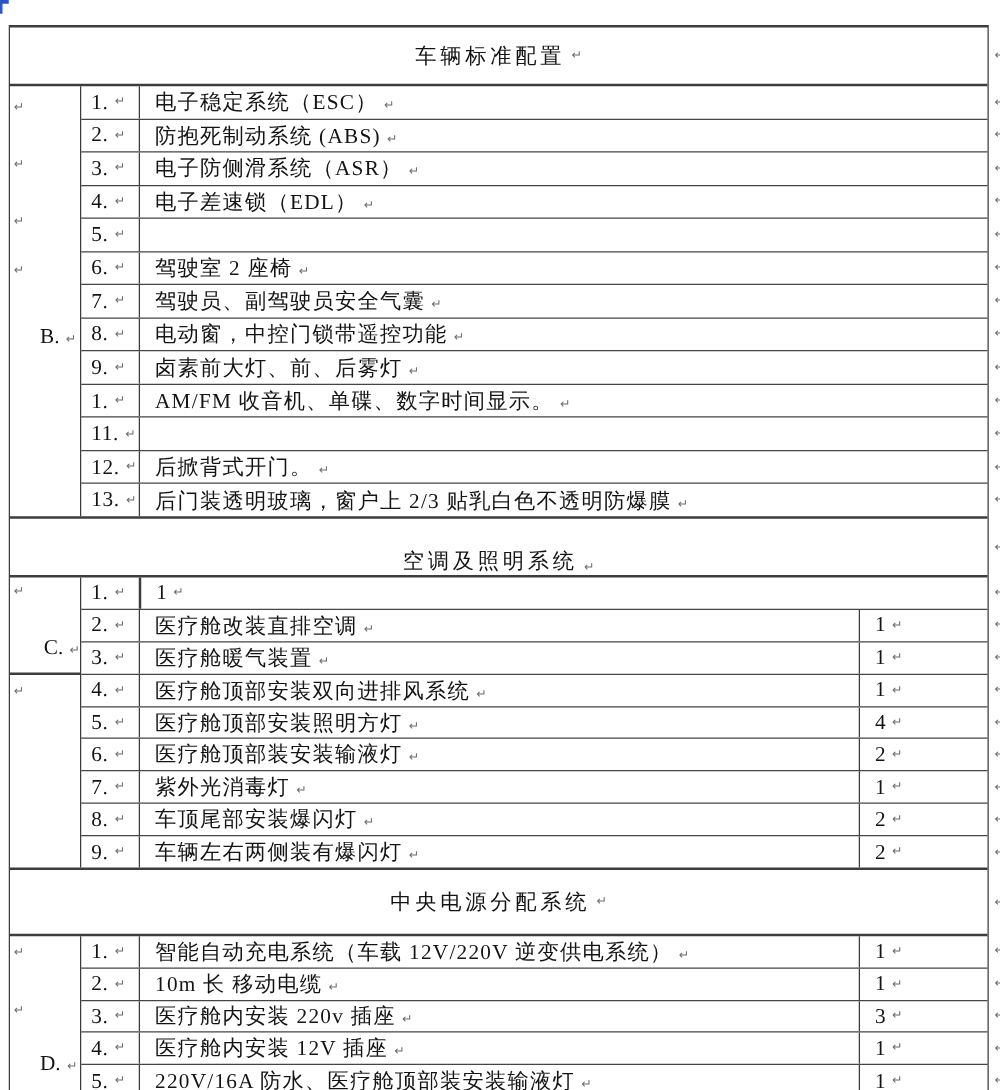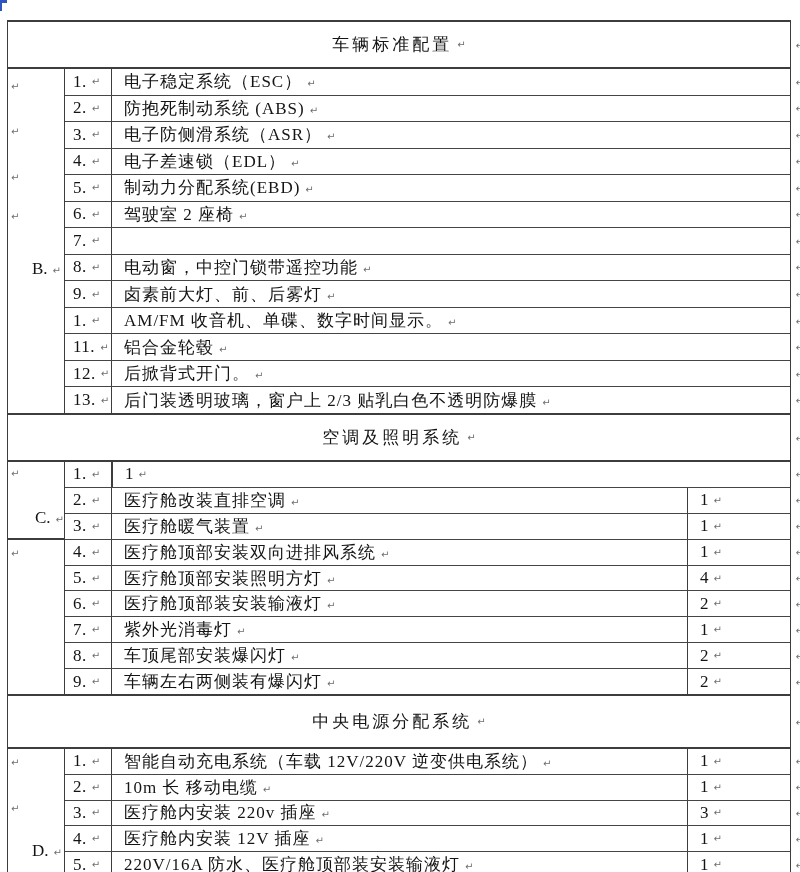--- a/index.html
+++ b/index.html
@@ -14,21 +14,21 @@
          border:2px solid #3d3d3d; border-left-width:1px; border-right-width:1px;
          background:#fff;margin-top:10px; }
 
   .block { position:relative; }
   .bt2 { border-top:2px solid #3d3d3d; }
 
   
   .hrow { display:flex; align-items:center; justify-content:center;
           font-size:17px; letter-spacing:3px; }
   .h1 { height:45px; }
-  .h2 { height:47px; }
+  .h2 { height:47px;align-items:flex-end; }
   .h3 { height:53px;text-align:right; }
 
   
   .sec { display:flex; }
   .sec-b { height:346px; }
   .sec-c { height:234px; }
   .sec-d { height:130px; }
 
   .letter-col { width:57px; flex-shrink:0; border-right:1px solid #3d3d3d;
                 position:relative; }
@@ -120,38 +120,38 @@
           </span>
     <span class="desc-col"><span>电子差速锁（EDL）</span><span class="pmark inline">↵</span></span>
     <span class="pmark row-end">↵</span>
   </div>
 
   <div class="trow">
     <span class="num-col">
             <span>5.</span>
             <span class="pmark inline">↵</span>
           </span>
-    <span class="desc-col"><span>制动力分配系统(EBD)</span><span class="pmark inline">↵</span></span>
     <span class="pmark row-end">↵</span>
   </div>
 
   <div class="trow">
     <span class="num-col">
             <span>6.</span>
             <span class="pmark inline">↵</span>
           </span>
     <span class="desc-col"><span>驾驶室 2 座椅</span><span class="pmark inline">↵</span></span>
     <span class="pmark row-end">↵</span>
   </div>
 
   <div class="trow">
     <span class="num-col">
             <span>7.</span>
             <span class="pmark inline">↵</span>
           </span>
+    <span class="desc-col"><span>驾驶员、副驾驶员安全气囊</span><span class="pmark inline">↵</span></span>
     <span class="pmark row-end">↵</span>
   </div>
 
   <div class="trow">
     <span class="num-col">
             <span>8.</span>
             <span class="pmark inline">↵</span>
           </span>
     <span class="desc-col"><span>电动窗，中控门锁带遥控功能</span><span class="pmark inline">↵</span></span>
     <span class="pmark row-end">↵</span>
@@ -173,21 +173,20 @@
           </span>
     <span class="desc-col"><span>AM/FM 收音机、单碟、数字时间显示。</span><span class="pmark inline">↵</span></span>
     <span class="pmark row-end">↵</span>
   </div>
 
   <div class="trow">
     <span class="num-col">
             <span>11.</span>
             <span class="pmark inline">↵</span>
           </span>
-    <span class="desc-col"><span>铝合金轮毂</span><span class="pmark inline">↵</span></span>
     <span class="pmark row-end">↵</span>
   </div>
 
   <div class="trow">
     <span class="num-col">
             <span>12.</span>
             <span class="pmark inline">↵</span>
           </span>
     <span class="desc-col"><span>后掀背式开门。</span><span class="pmark inline">↵</span></span>
     <span class="pmark row-end">↵</span>

